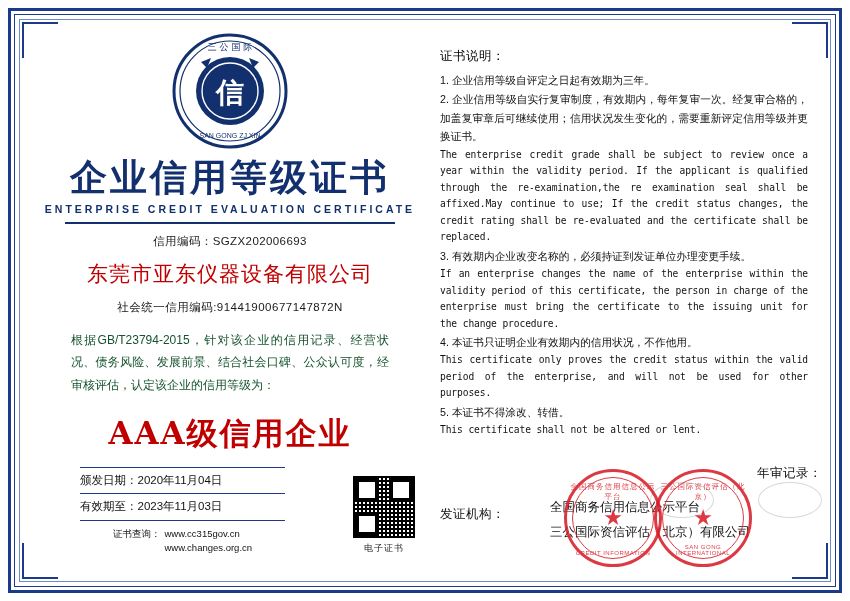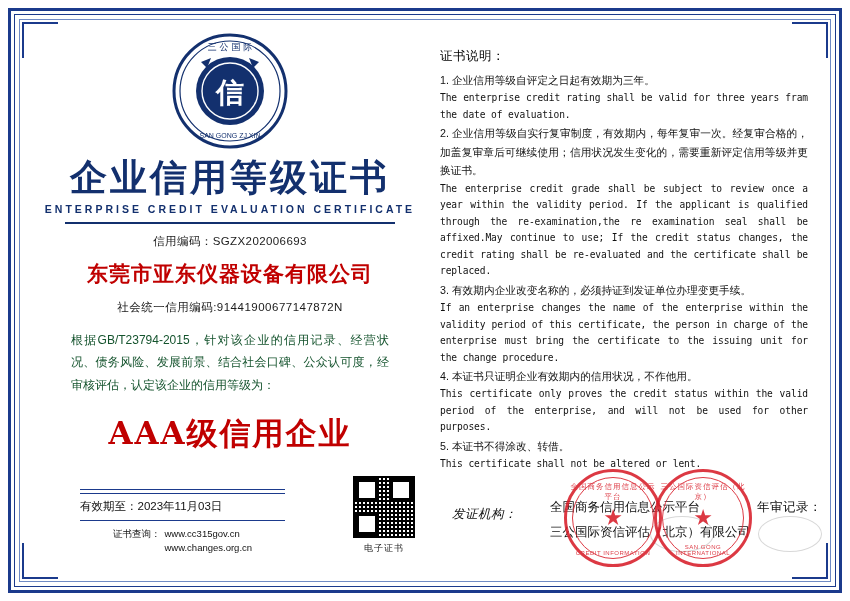--- a/index.html
+++ b/index.html
@@ -109,21 +109,21 @@
   .credit-no {
     margin-top: 10px;
     font-size: 11.5px;
     color: #1a1a1a;
     letter-spacing: 0.4px;
     white-space: nowrap;
   }
   .company-name {
     margin-top: 11px;
     font-size: 21px;
-    font-weight: bold;
+    font-weight: normal;
     color: #c00000;
     letter-spacing: 1px;
     white-space: nowrap;
     font-family: "DejaVu Sans", "Liberation Sans", sans-serif;
   }
   .usci {
     margin-top: 12px;
     font-size: 11.5px;
     color: #1a1a1a;
     letter-spacing: 0.5px;
@@ -264,25 +264,24 @@
   }
   .ellipse {
     width: 62px;
     height: 34px;
     border: 1px solid #d8d8d8;
     border-radius: 50%;
   }
 
   .issuer-row {
     position: absolute;
-    left: 20px;
+    left: 8px;
     bottom: 52px;
     display: flex;
     align-items: flex-end;
-    font-style: italic;
   }
   .issuer-label {
     font-size: 12.5px;
     color: #111;
     white-space: nowrap;
     letter-spacing: 0.5px;
   }
   .issuer-lines {
     position: absolute;
     left: 118px;
@@ -377,20 +376,21 @@
       <div class="company-name">东莞市亚东仪器设备有限公司</div>
       <div class="usci">社会统一信用编码:91441900677147872N</div>
 
       <div class="body-text">根据GB/T23794-2015，针对该企业的信用记录、经营状况、债务风险、发展前景、结合社会口碑、公众认可度，经审核评估，认定该企业的信用等级为：</div>
 
       <div class="grade">AAA级信用企业</div>
 
       <div class="bottom-block">
         <div class="dates">
           <div class="date-rule"></div>
+          <div class="row">颁发日期：2020年11月04日</div>
           <div class="date-rule"></div>
           <div class="row">有效期至：2023年11月03日</div>
           <div class="date-rule"></div>
           <div class="query">
             <span class="lbl">证书查询：</span>
             <span class="vals">
               <span>www.cc315gov.cn</span><br>
               <span>www.changes.org.cn</span>
             </span>
           </div>
@@ -404,21 +404,20 @@
         </div>
       </div>
     </div>
 
     <div class="right-col">
 
       <div class="notes-title">证书说明：</div>
 
       <div class="notes">
         <p class="cn">1. 企业信用等级自评定之日起有效期为三年。</p>
-        <p class="en">The enterprise credit rating shall be valid for three years fram the date of evaluation.</p>
         <p class="cn">2. 企业信用等级自实行复审制度，有效期内，每年复审一次。经复审合格的，加盖复审章后可继续使用；信用状况发生变化的，需要重新评定信用等级并更换证书。</p>
         <p class="en">The enterprise credit grade shall be subject to review once a year within the validity period. If the applicant is qualified through the re-examination,the re examination seal shall be affixed.May continue to use; If the credit status changes, the credit rating shall be re-evaluated and the certificate shall be replaced.</p>
         <p class="cn">3. 有效期内企业改变名称的，必须持证到发证单位办理变更手续。</p>
         <p class="en">If an enterprise changes the name of the enterprise within the validity period of this certificate, the person in charge of the enterprise must bring the certificate to the issuing unit for the change procedure.</p>
         <p class="cn">4. 本证书只证明企业有效期内的信用状况，不作他用。</p>
         <p class="en">This certificate only proves the credit status within the valid period of the enterprise, and will not be used for other purposes.</p>
         <p class="cn">5. 本证书不得涂改、转借。</p>
         <p class="en">This certificate shall not be altered or lent.</p>
       </div>
 

